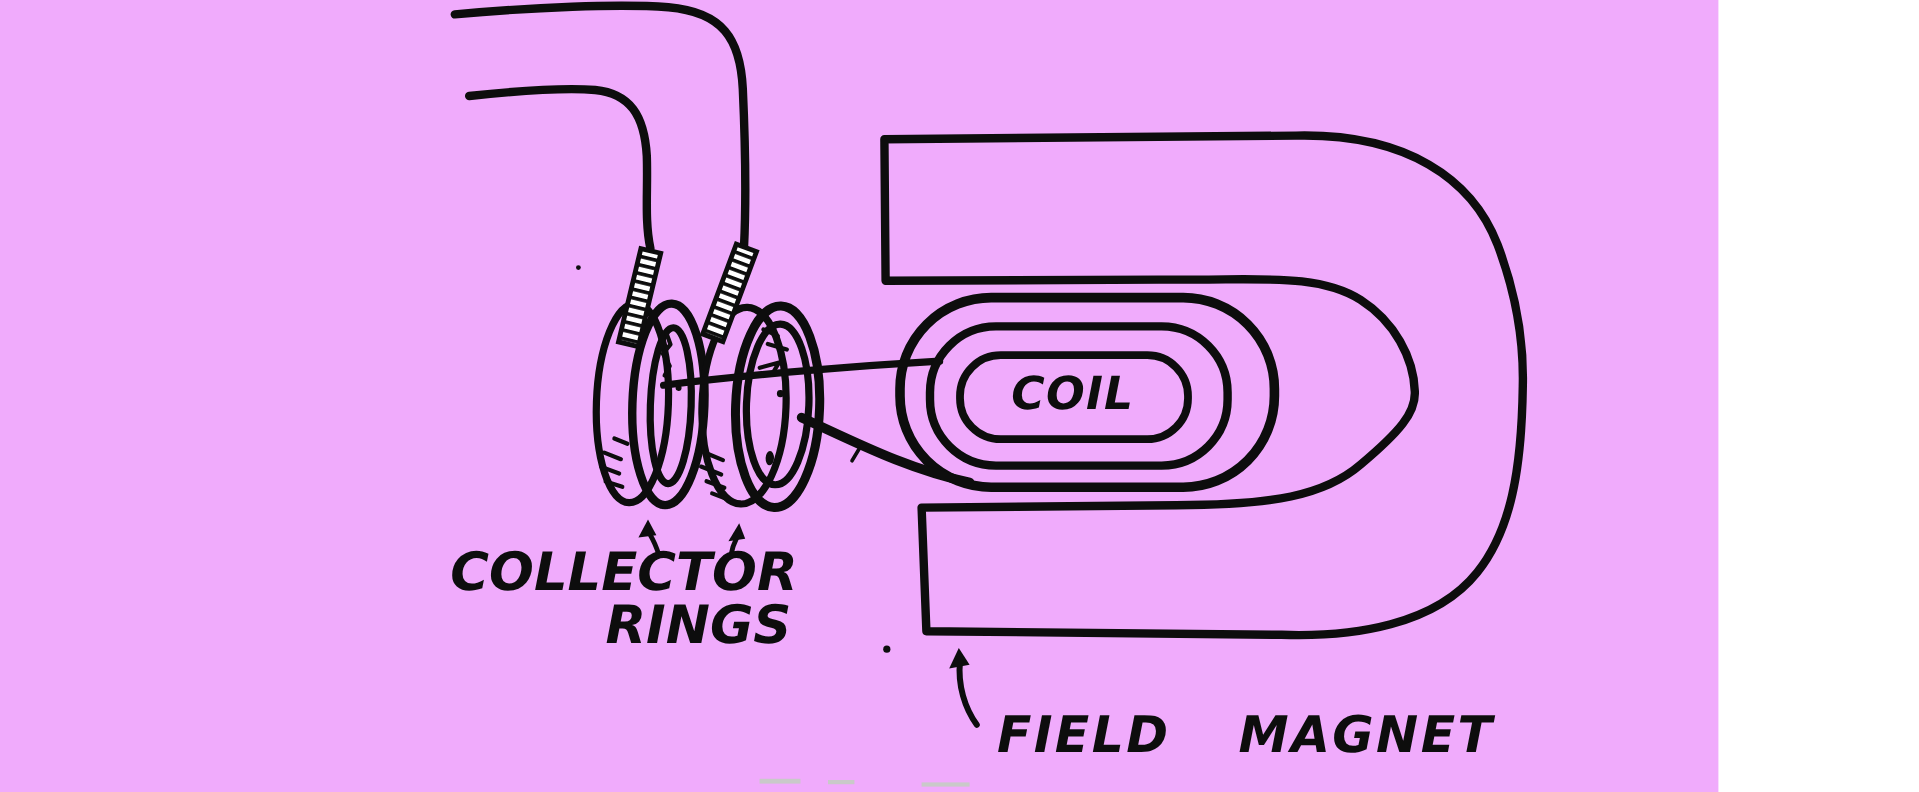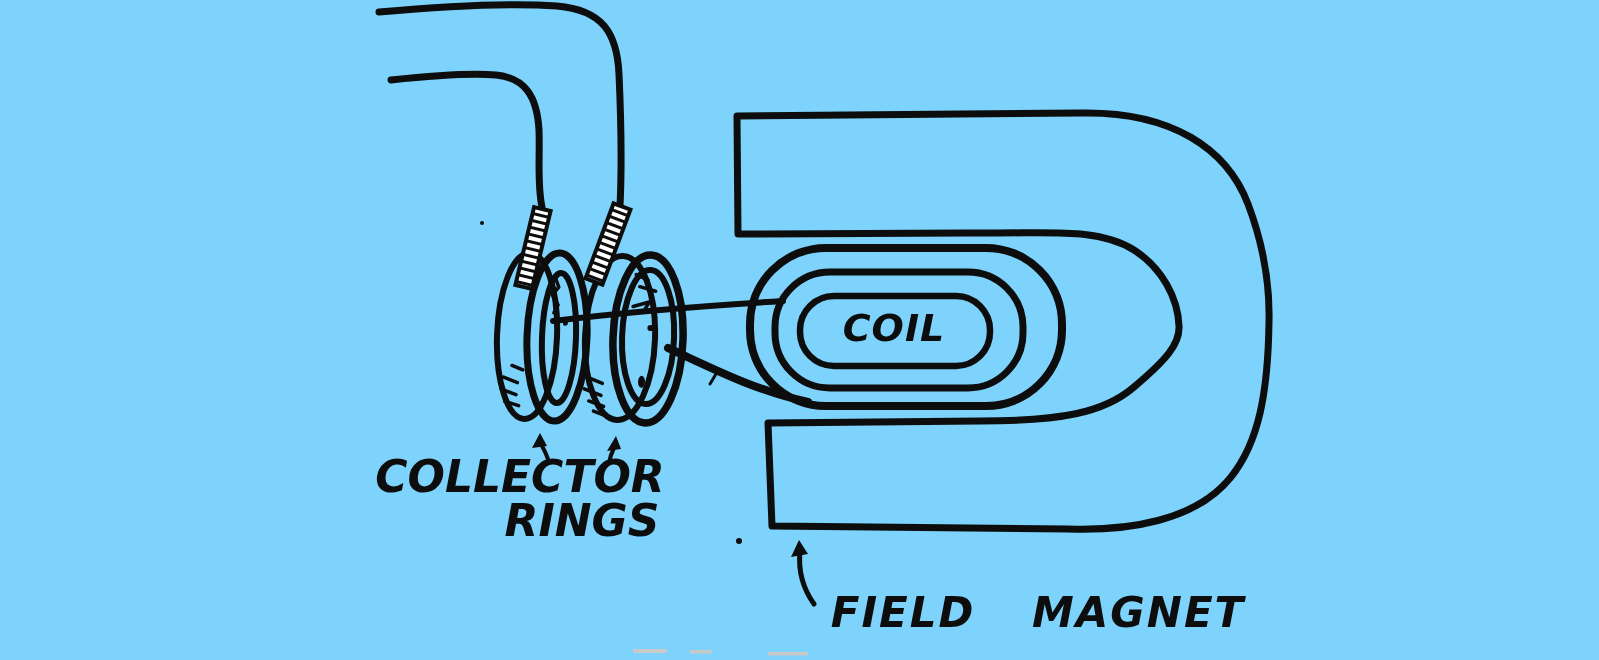--- a/index.html
+++ b/index.html
@@ -3,23 +3,23 @@
 <meta charset="utf-8">
 <style>
   html, body {
     margin: 0;
     padding: 0;
     background: #ffffff;
     font-family: "DejaVu Sans", sans-serif;
   }
   .stage {
     position: relative;
-    width: 1599px;
+    width: 1432px;
     height: 660px;
-    background: #7dd3fc;
+    background: #f0abfc;
     overflow: hidden;
   }
   svg { display: block; }
   .ink {
     stroke: #0d0d0d;
     stroke-linecap: round;
     stroke-linejoin: round;
     fill: none;
   }
   .hand {

